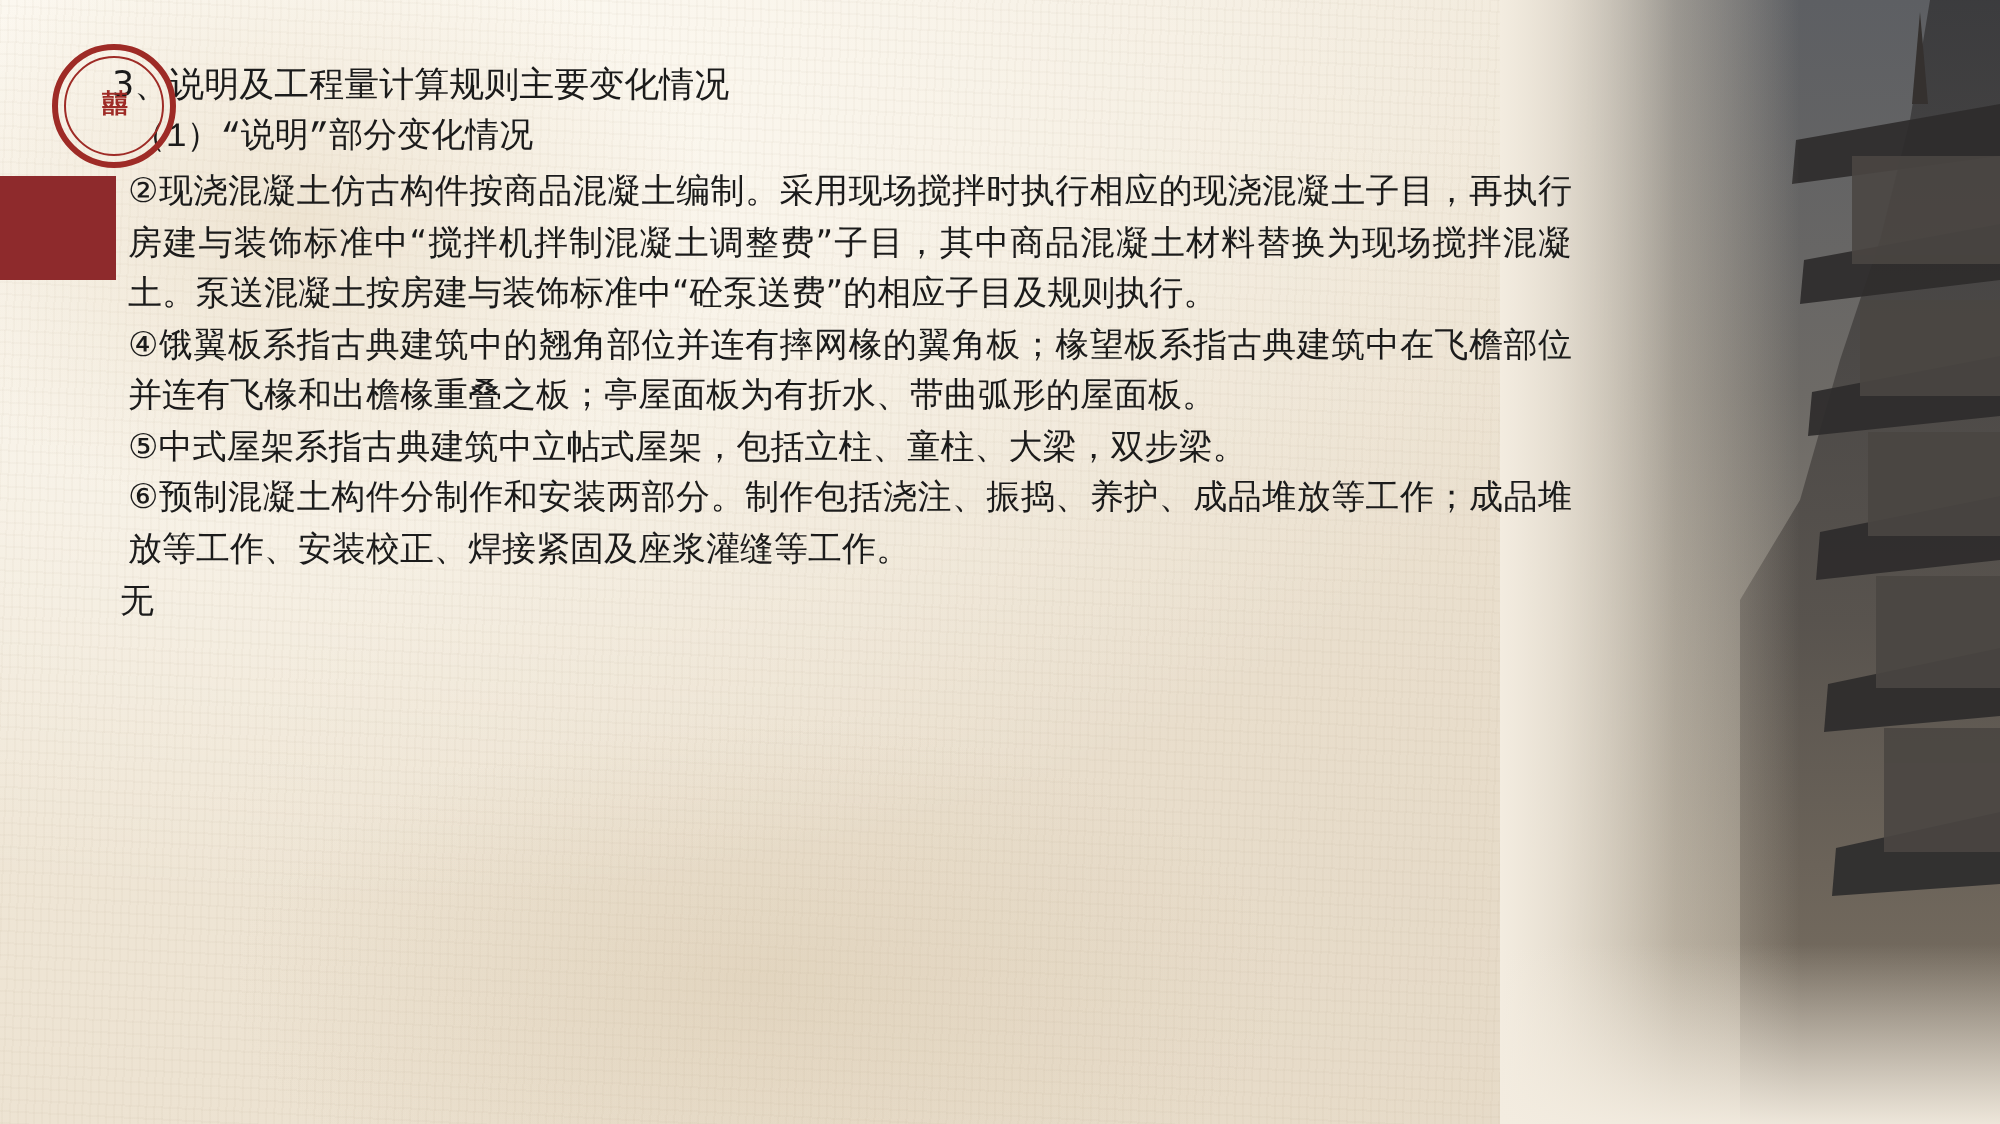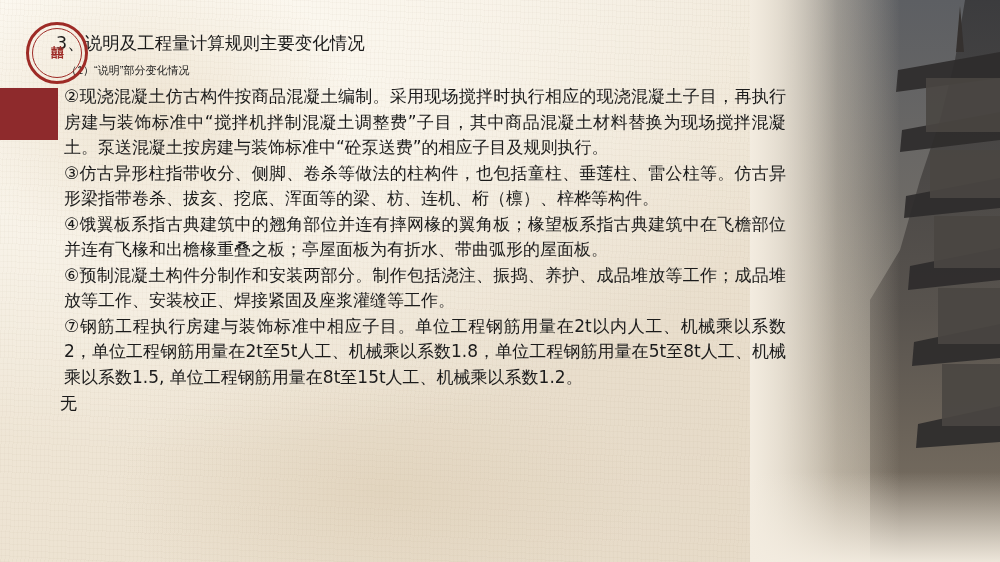--- a/index.html
+++ b/index.html
@@ -125,23 +125,23 @@
     color: #1b1b1b;
   }
   .heading {
     font-size: 17.5px;
     line-height: 26px;
     font-family: "DejaVu Sans", sans-serif;
     margin: 0 0 1px 0;
     white-space: nowrap;
   }
   .sub {
-    font-size: 11px;
+    font-size: 17px;
     line-height: 26px;
-    font-family: Liberation Sans, sans-serif;
+    font-family: Liberation Mono, monospace;
     margin: 0 0 1px 10px;
     white-space: nowrap;
   }
   .para {
     font-size: 17px;
     line-height: 25.5px;
     font-family: "DejaVu Sans", sans-serif;
     margin: 0 0 0 0;
     text-align: justify;
     text-justify: inter-ideograph;
@@ -211,21 +211,20 @@
   <div class="seal">
     <div class="inner">囍</div>
   </div>
   <div class="ribbon"></div>
 
   <div class="content">
     <div class="heading">3、说明及工程量计算规则主要变化情况</div>
     <div class="sub">（1）“说明”部分变化情况</div>
 
     <div class="para indent">②现浇混凝土仿古构件按商品混凝土编制。采用现场搅拌时执行相应的现浇混凝土子目，再执行房建与装饰标准中“搅拌机拌制混凝土调整费”子目，其中商品混凝土材料替换为现场搅拌混凝土。泵送混凝土按房建与装饰标准中“砼泵送费”的相应子目及规则执行。</div>
-    <div class="para indent">③仿古异形柱指带收分、侧脚、卷杀等做法的柱构件，也包括童柱、垂莲柱、雷公柱等。仿古异形梁指带卷杀、拔亥、挖底、浑面等的梁、枋、连机、桁（檩）、梓桦等构件。</div>
     <div class="para indent">④饿翼板系指古典建筑中的翘角部位并连有摔网椽的翼角板；椽望板系指古典建筑中在飞檐部位并连有飞椽和出檐椽重叠之板；亭屋面板为有折水、带曲弧形的屋面板。</div>
+    <div class="para indent">⑤中式屋架系指古典建筑中立帖式屋架，包括立柱、童柱、大梁，双步梁。</div>
     <div class="para indent">⑥预制混凝土构件分制作和安装两部分。制作包括浇注、振捣、养护、成品堆放等工作；成品堆放等工作、安装校正、焊接紧固及座浆灌缝等工作。</div>
-    <div class="para indent">⑦钢筋工程执行房建与装饰标准中相应子目。单位工程钢筋用量在2t以内人工、机械乘以系数2，单位工程钢筋用量在2t至5t人工、机械乘以系数1.8，单位工程钢筋用量在5t至8t人工、机械乘以系数1.5, 单位工程钢筋用量在8t至15t人工、机械乘以系数1.2。</div>
 
     <div class="tail">无</div>
   </div>
 
 </div>
 
 </body></html>

